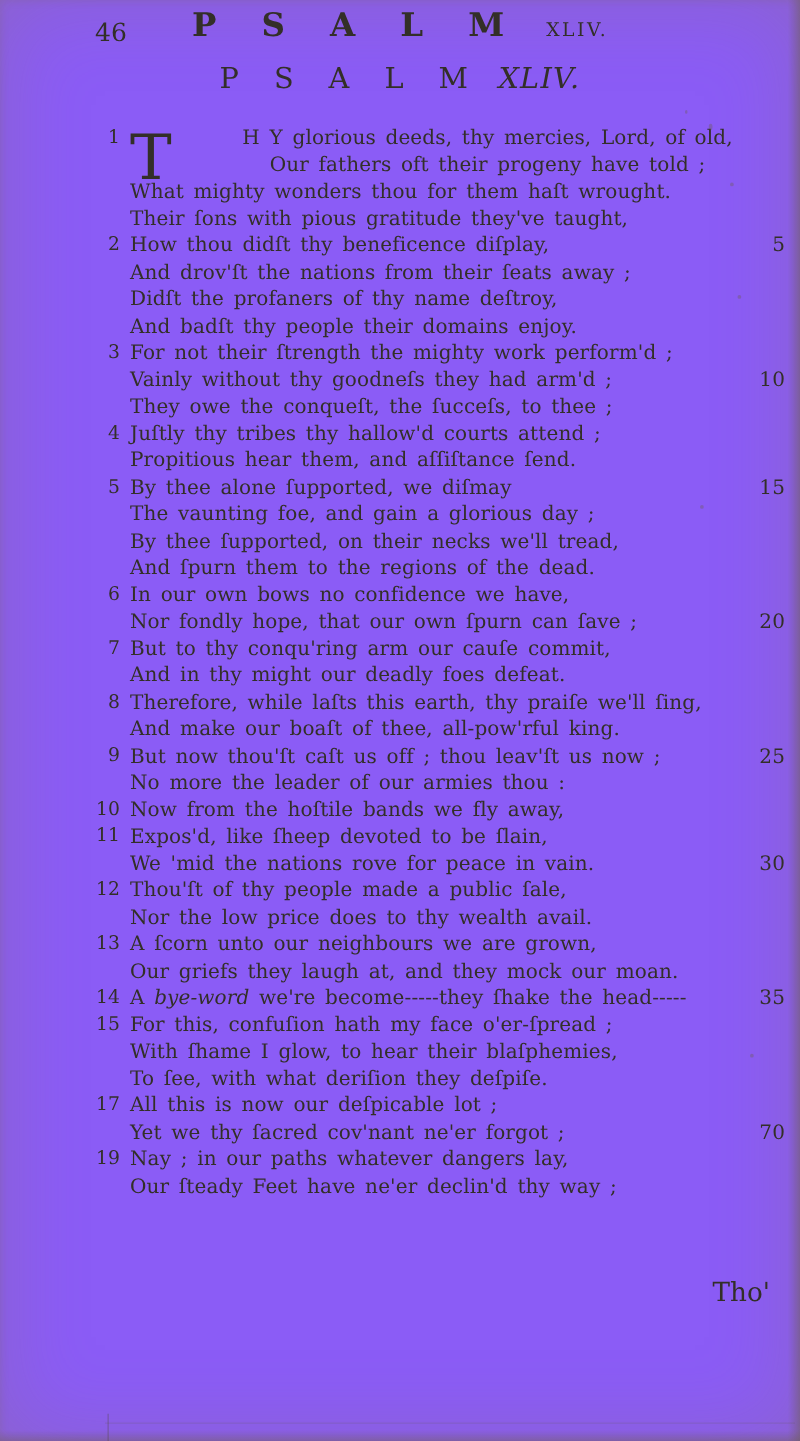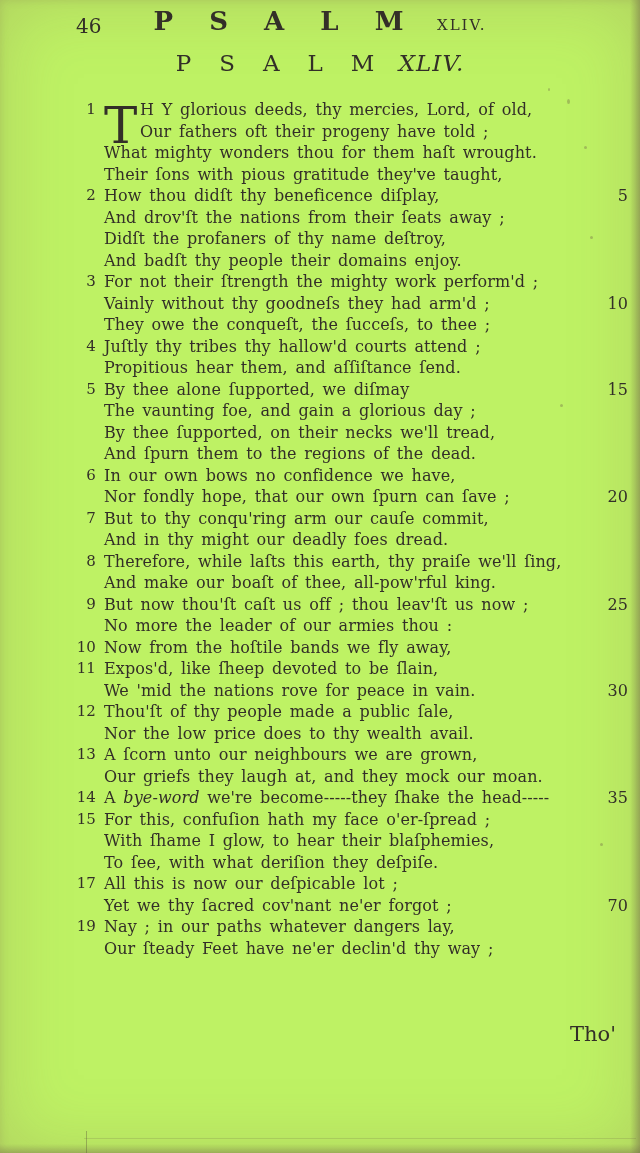--- a/index.html
+++ b/index.html
@@ -3,21 +3,21 @@
 <meta charset="utf-8">
 <style>
   * { margin:0; padding:0; box-sizing:border-box; }
   html,body { width:640px; height:1153px; overflow:hidden; }
   body {
     font-family:"DejaVu Serif","Liberation Serif",serif;
     color:#332f28;
   }
   .page {
     position:relative; width:640px; height:1153px;
-    background:#bef264;
+    background:#8b5cf6;
     box-shadow: inset 0 0 70px rgba(140,120,85,0.28), inset 0 0 8px rgba(120,100,70,0.22);
     overflow:hidden;
   }
   .edge-right { position:absolute; top:0; right:0; width:10px; height:100%;
     background:linear-gradient(to left, rgba(105,92,70,0.38), rgba(105,92,70,0)); }
   .edge-bottom { position:absolute; bottom:0; left:0; width:100%; height:9px;
     background:linear-gradient(to top, rgba(105,92,70,0.30), rgba(105,92,70,0)); }
   .crease-bottom { position:absolute; left:84px; right:4px; bottom:14px; height:1px;
     background:rgba(100,88,66,0.18); }
   .mark-bl { position:absolute; left:86px; bottom:0; width:1px; height:22px;
@@ -31,21 +31,21 @@
   .title { position:absolute; top:50px; left:0; right:0; text-align:center; font-size:23px; }
   .title-main { letter-spacing:0.45em; }
   .title-chap { font-style:italic; margin-left:14px; letter-spacing:1px; }
 
   .text-block { position:absolute; top:99px; left:70px; right:0; }
   .verse { position:relative; }
   .line { position:relative; display:flex; line-height:21.5px; font-size:16px;
     letter-spacing:0.1px; word-spacing:2.5px; }
   .vnum { width:34px; flex:none; text-align:right; padding-right:8px; font-size:15px; }
   .ltext { flex:1; }
-  .line.indented .ltext { padding-left:36px; }
+  .line.indented .ltext { padding-left:36px;text-align:center; }
   .dropcap { position:absolute; left:34px; top:2px; font-size:50px; line-height:1; }
   .ital { font-style:italic; }
   .mnum { position:absolute; right:12px; top:0; font-size:16px; }
 
   .catchword { position:absolute; right:24px; top:1022px; font-size:21px; word-spacing:2px; }
 
   .speck { position:absolute; border-radius:50%; background:rgba(107,93,69,0.35); }
   .s1 { left:567px; top:99px;  width:3px; height:5px; }
   .s2 { left:548px; top:88px;  width:2px; height:3px; }
   .s3 { left:584px; top:146px; width:3px; height:3px; }
@@ -167,21 +167,21 @@
           <span class="mnum">20</span>
         </div>
       </div>
       <div class="verse">
         <div class="line">
           <span class="vnum">7</span>
           <span class="ltext">But to thy conqu'ring arm our cauſe commit,</span>
         </div>
         <div class="line">
           <span class="vnum"></span>
-          <span class="ltext">And in thy might our deadly foes dread.</span>
+          <span class="ltext">And in thy might our deadly foes defeat.</span>
         </div>
       </div>
       <div class="verse">
         <div class="line">
           <span class="vnum">8</span>
           <span class="ltext">Therefore, while laſts this earth, thy praiſe we'll ſing,</span>
         </div>
         <div class="line">
           <span class="vnum"></span>
           <span class="ltext">And make our boaſt of thee, all-pow'rful king.</span>

